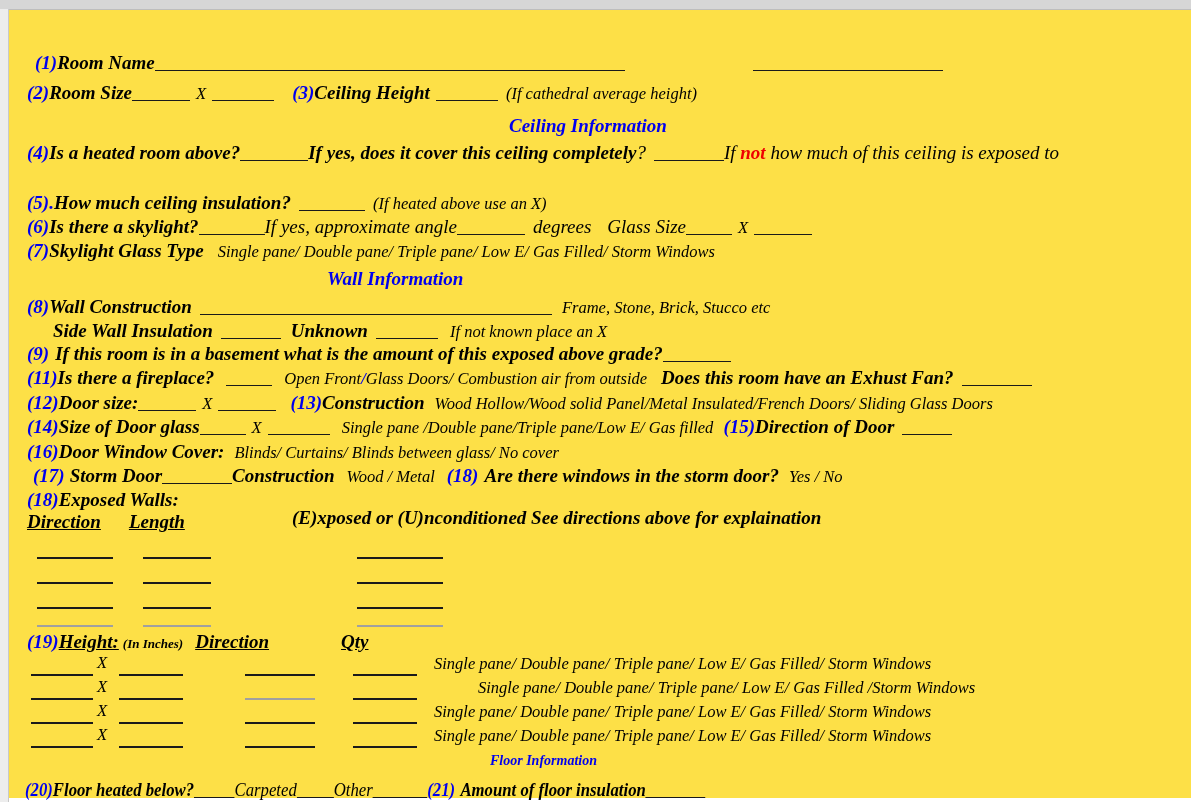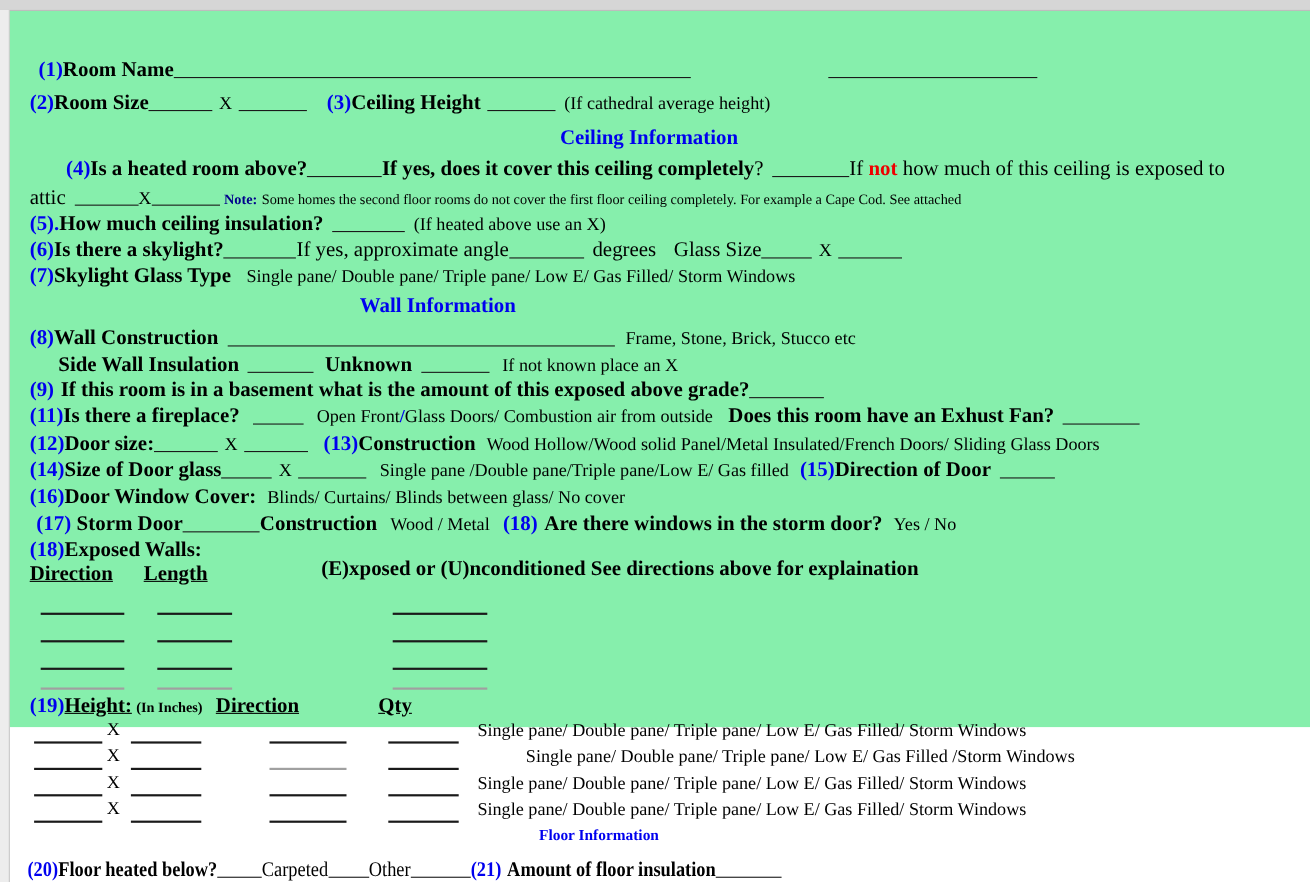--- a/index.html
+++ b/index.html
@@ -36,22 +36,23 @@
     width: 8px;
     height: 793px;
     background: #ededed;
     border-right: 1px solid #c9c9c9;
   }
   #sheet {
     position: absolute;
     top: 10px;
     left: 9px;
     width: 1182px;
-    height: 651px;
-    background: #86efac;
+    height: 788px;
+    background: #fde047;
+    font-style: italic;
   }
   .line {
     position: absolute;
     white-space: nowrap;
     font-size: 19px;
     line-height: 1;
   }
   .b { font-weight: bold; }
   .num { color: #0000ee; font-weight: bold; }
   .hdr {
@@ -102,25 +103,22 @@
     <div class="line" style="top:42px; left:736px;">
       <span class="blank" style="width:190px; margin-left:8px;"></span>
     </div>
 
     <div class="line" style="top:72px; left:18px;">
       <span class="num">(2)</span><span class="b">Room Size</span><span class="blank" style="width:58px;"></span><span class="sm" style="margin:0 6px;">X</span><span class="blank" style="width:62px;"></span><span class="num" style="margin-left:18px;">(3)</span><span class="b">Ceiling Height</span><span class="blank" style="width:62px; margin-left:6px;"></span><span class="sm" style="margin-left:8px;">(If cathedral average height)</span>
     </div>
 
     <div class="line hdr" style="top:106px; left:500px;text-align:right;">Ceiling Information</div>
 
-    <div class="line" style="top:132px; left:18px;margin-left:33px;">
+    <div class="line" style="top:132px; left:18px;">
       <span class="num">(4)</span><span class="b">Is a heated room above?</span><span class="blank" style="width:68px;"></span><span class="b">If yes, does it cover this ceiling completely</span><span>?</span><span class="blank" style="width:70px; margin-left:8px;"></span><span>If </span><span class="red">not</span><span> how much of this ceiling is exposed to</span>
-    </div>
-    <div class="line" style="top:158px; left:18px;">
-      <span>attic</span><span class="blank" style="width:58px; margin-left:8px;"></span><span class="sm">X</span><span class="blank" style="width:62px;"></span><span class="note-b" style="margin-left:4px;">Note:</span><span class="xs" style="margin-left:4px;">Some homes the second floor rooms do not cover the first floor ceiling completely. For  example a Cape Cod. See attached</span>
     </div>
 
     <div class="line" style="top:182px; left:18px;">
       <span class="num">(5).</span><span class="b">How much ceiling insulation?</span><span class="blank" style="width:66px; margin-left:8px;"></span><span class="sm" style="margin-left:8px;">(If heated above use an X)</span>
     </div>
 
     <div class="line" style="top:206px; left:18px;">
       <span class="num">(6)</span><span class="b">Is there a skylight?</span><span class="blank" style="width:66px;"></span><span>If yes,  approximate angle</span><span class="blank" style="width:68px;"></span><span style="margin-left:8px;">degrees</span><span style="margin-left:16px;">Glass Size</span><span class="blank" style="width:46px;"></span><span class="sm" style="margin:0 6px;">X</span><span class="blank" style="width:58px;"></span>
     </div>
 

